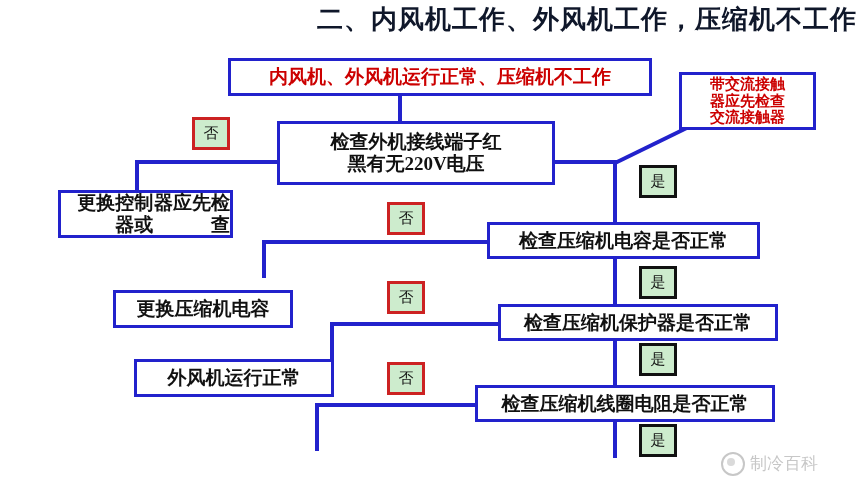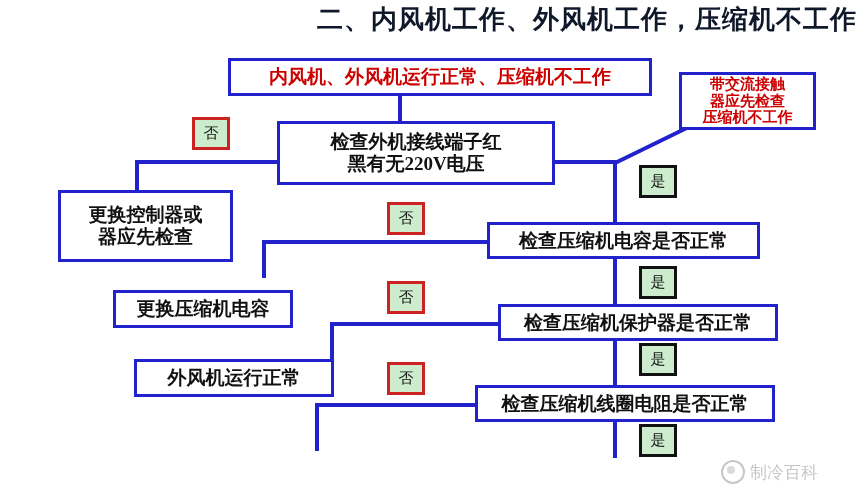--- a/index.html
+++ b/index.html
@@ -86,25 +86,24 @@
     position: absolute;
     background: #2222cc;
     transform-origin: 0 50%;
     z-index: 2;
   }
 
   
   .watermark {
     position: absolute;
     display: flex;
-    align-items: center;
+    align-items: flex-start;
     gap: 5px;
     z-index: 9;
     opacity: 0.55;
-    margin-top: 8px;
   }
   .wm-logo {
     width: 20px;
     height: 20px;
     border-radius: 50%;
     border: 2px solid #9a9a9a;
     position: relative;
     background: #ffffff;
   }
   .wm-logo::before {
@@ -152,29 +151,29 @@
   <div class="line" style="left:330px; top:322px; width:4px; height:38px;"></div>
 
   <div class="line" style="left:315px; top:403px; width:160px; height:4px;"></div>
   <div class="line" style="left:315px; top:403px; width:4px; height:48px;"></div>
 
   <div class="box red-text" style="left:228px; top:58px; width:424px; height:38px;">内风机、外风机运行正常、压缩机不工作</div>
 
   <div class="box note red-text" style="left:679px; top:72px; width:137px; height:58px; flex-direction:column;">
     <span>带交流接触</span>
     <span>器应先检查</span>
-    <span>压缩机不工作</span>
+    <span>交流接触器</span>
   </div>
 
   <div class="box" style="left:277px; top:121px; width:278px; height:64px; flex-direction:column;">
     <span>检查外机接线端子红</span>
     <span>黑有无220V电压</span>
   </div>
 
-  <div class="box" style="left:58px; top:190px; width:175px; height:72px; flex-direction:column;">
+  <div class="box" style="left:58px; top:190px; width:175px; height:48px; flex-direction:row;">
     <span>更换控制器或</span>
     <span>器应先检查</span>
   </div>
 
   <div class="box" style="left:487px; top:222px; width:273px; height:37px;">检查压缩机电容是否正常</div>
 
   <div class="box" style="left:113px; top:278px; width:180px; height:38px;margin-top:12px;">更换压缩机电容</div>
 
   <div class="box" style="left:498px; top:304px; width:280px; height:37px;">检查压缩机保护器是否正常</div>
 

